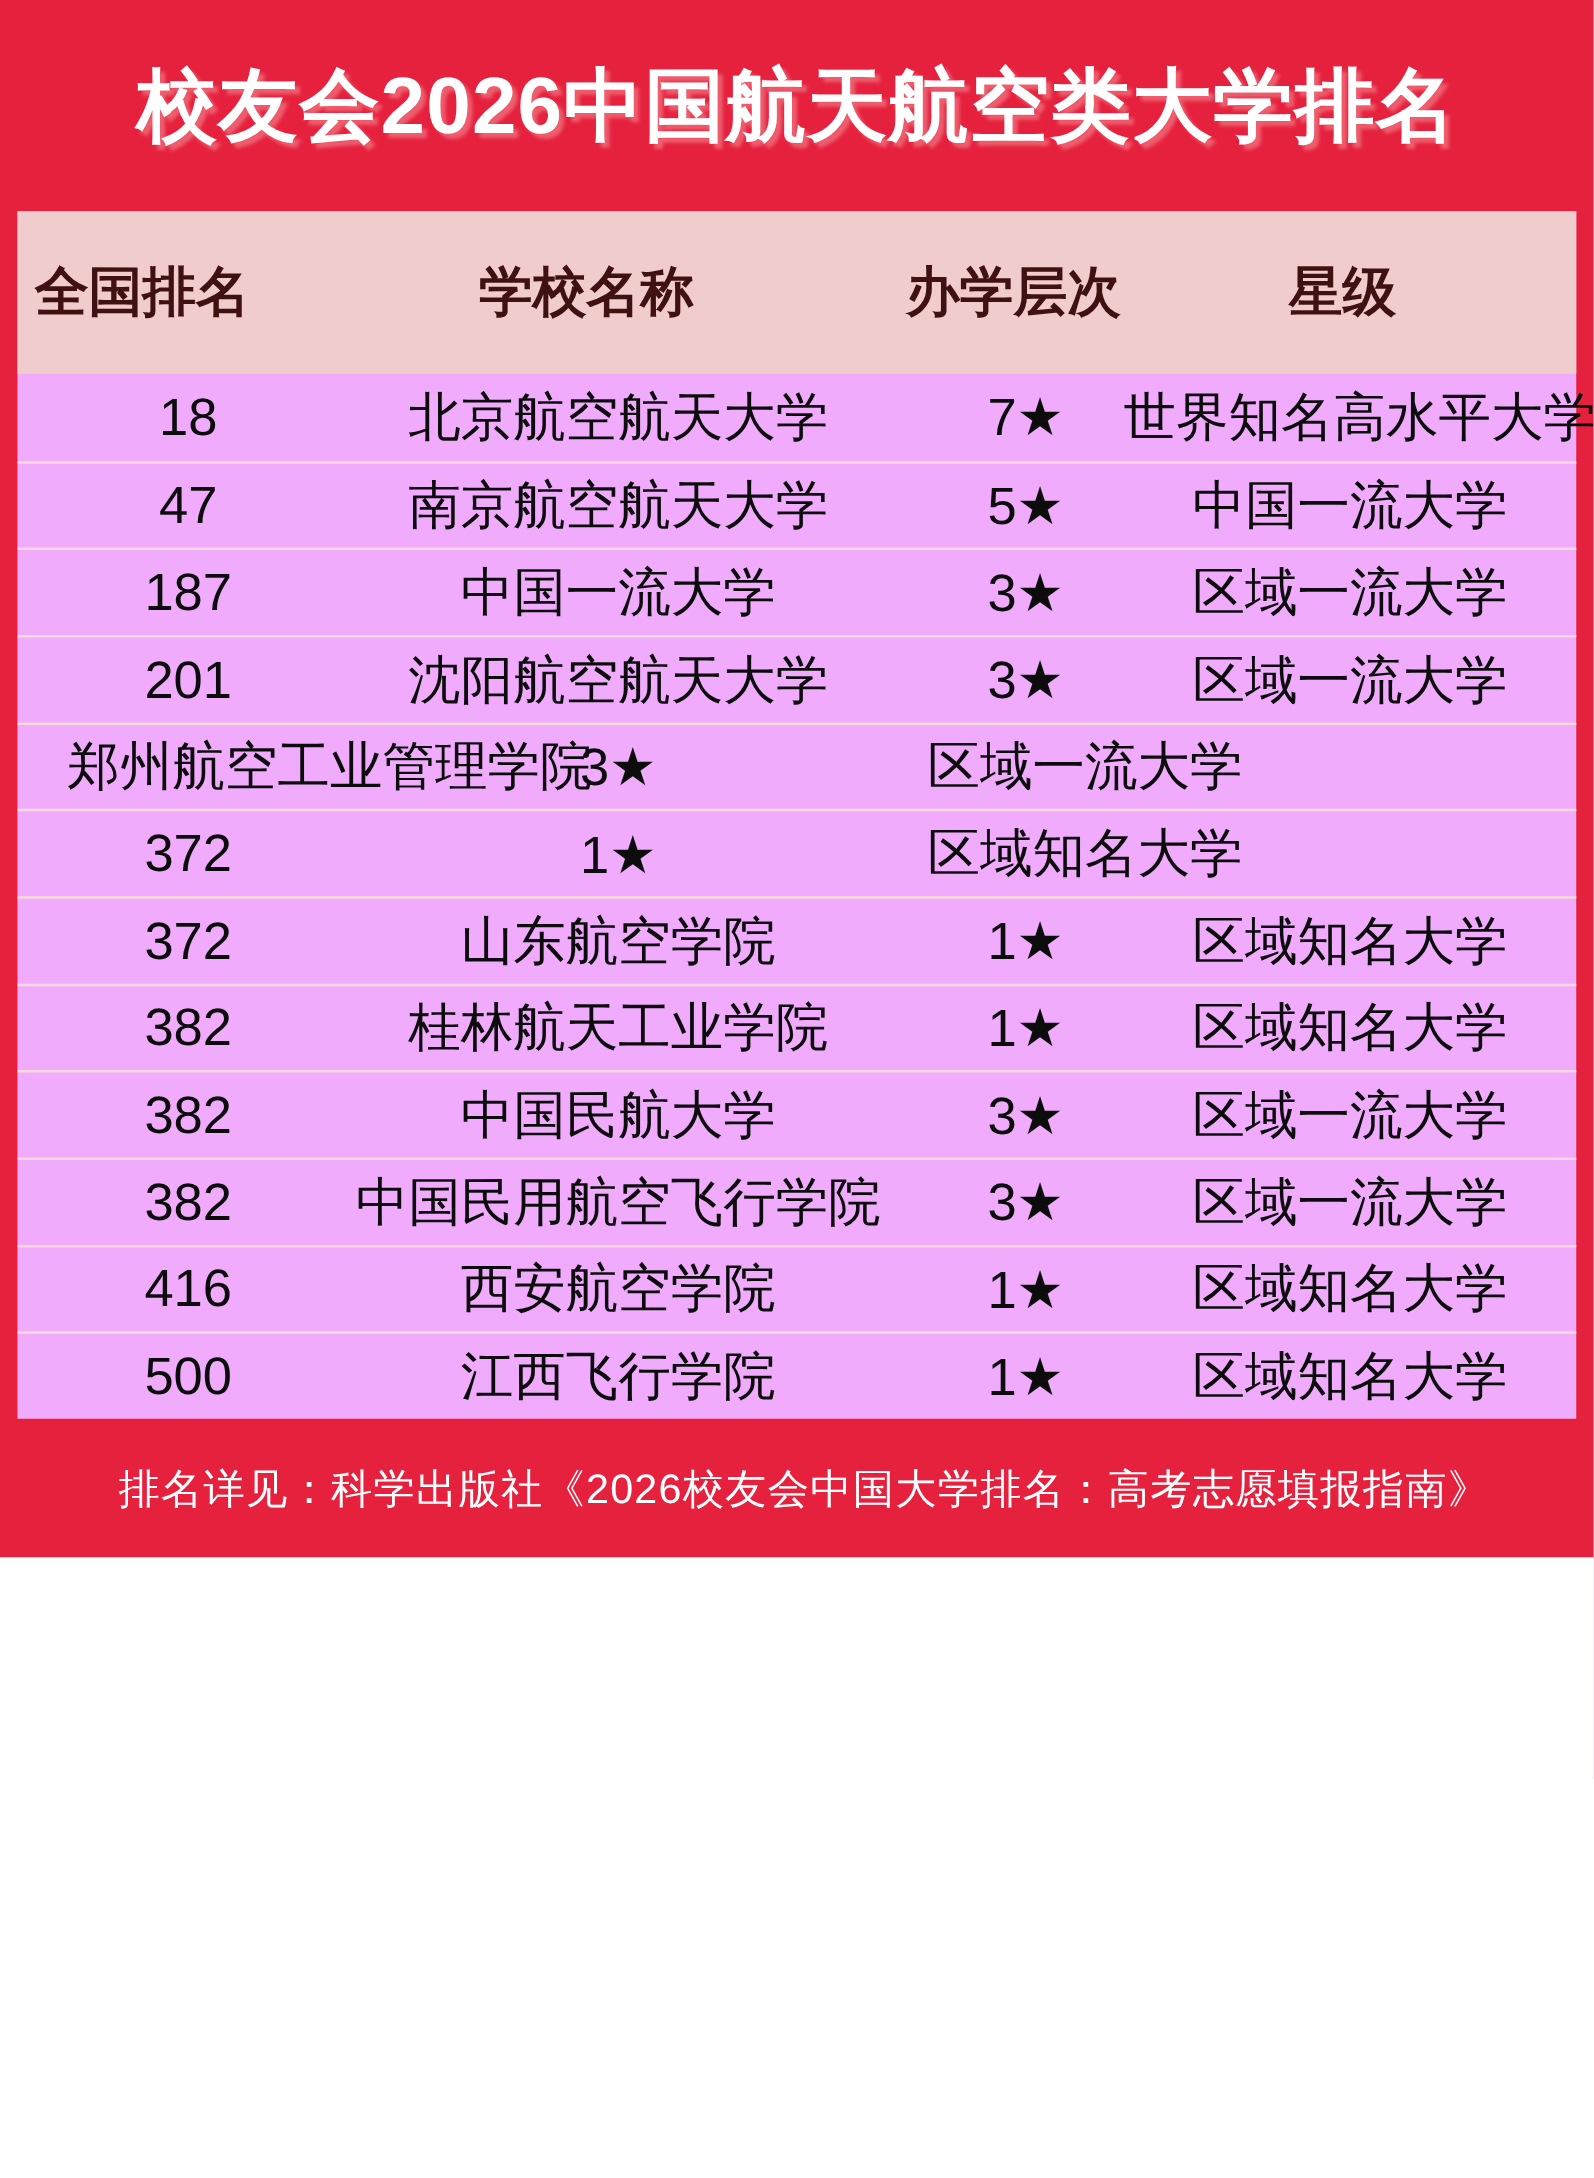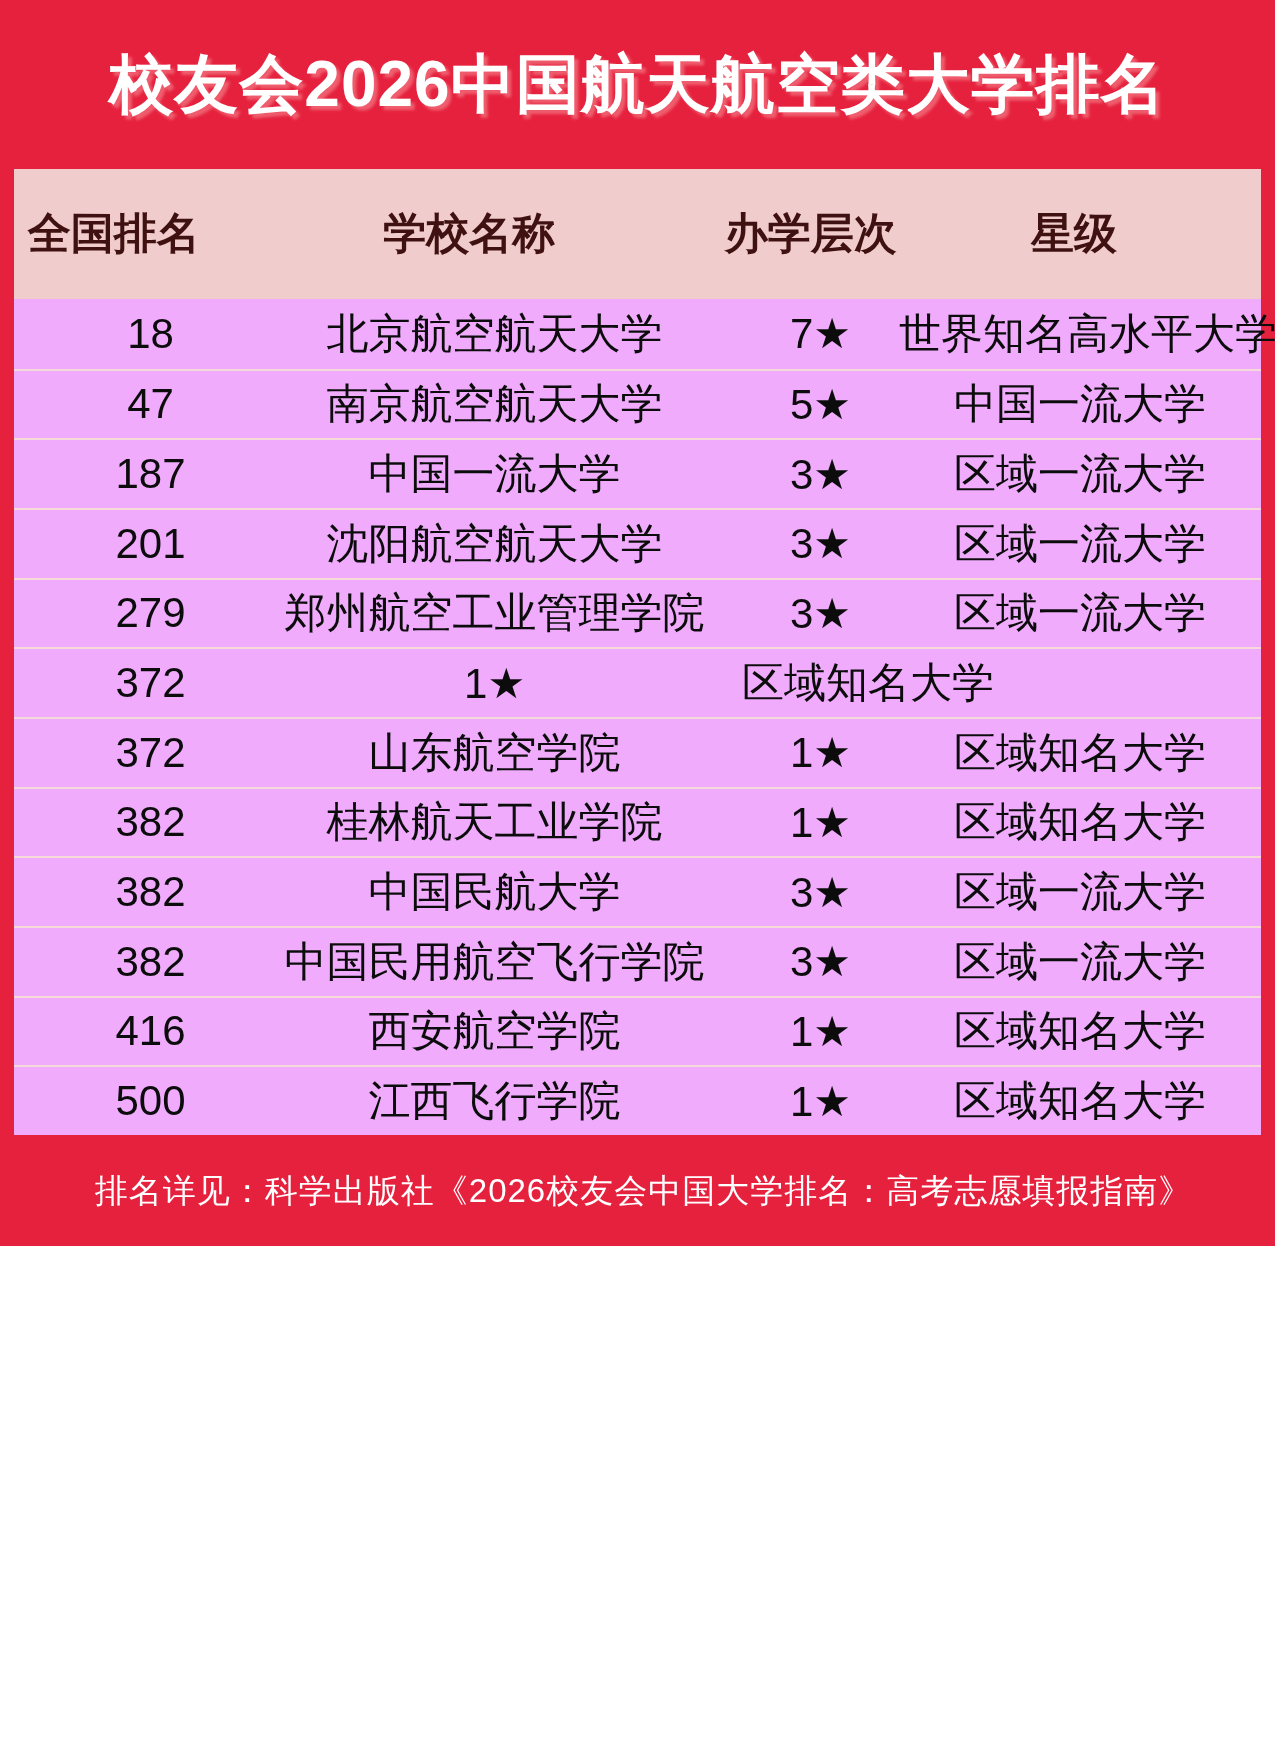--- a/index.html
+++ b/index.html
@@ -130,21 +130,20 @@
   </div>
 
   <div class="trow">
     <div class="cell">201</div>
     <div class="cell">沈阳航空航天大学</div>
     <div class="cell">3★</div>
     <div class="cell">区域一流大学</div>
   </div>
 
   <div class="trow">
-    <div class="cell">279</div>
     <div class="cell">郑州航空工业管理学院</div>
     <div class="cell">3★</div>
     <div class="cell">区域一流大学</div>
   </div>
 
   <div class="trow">
     <div class="cell">372</div>
     <div class="cell">1★</div>
     <div class="cell">区域知名大学</div>
   </div>

